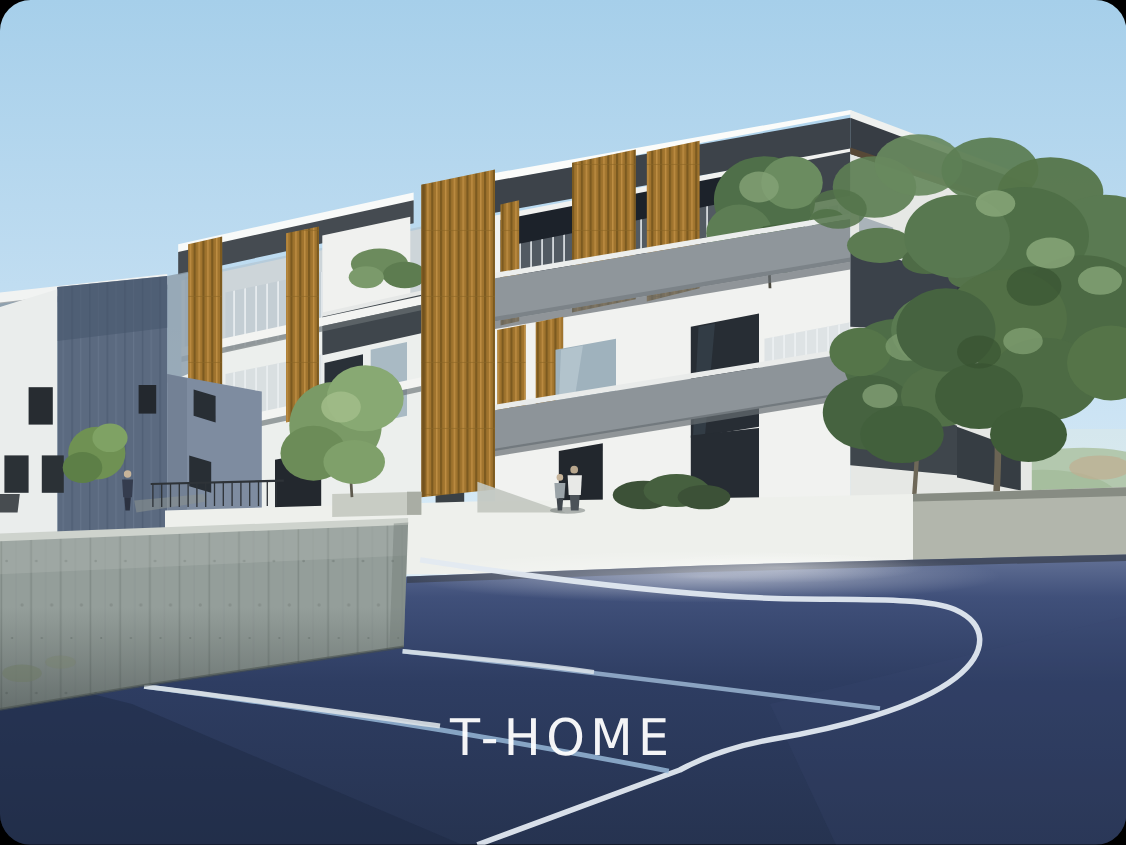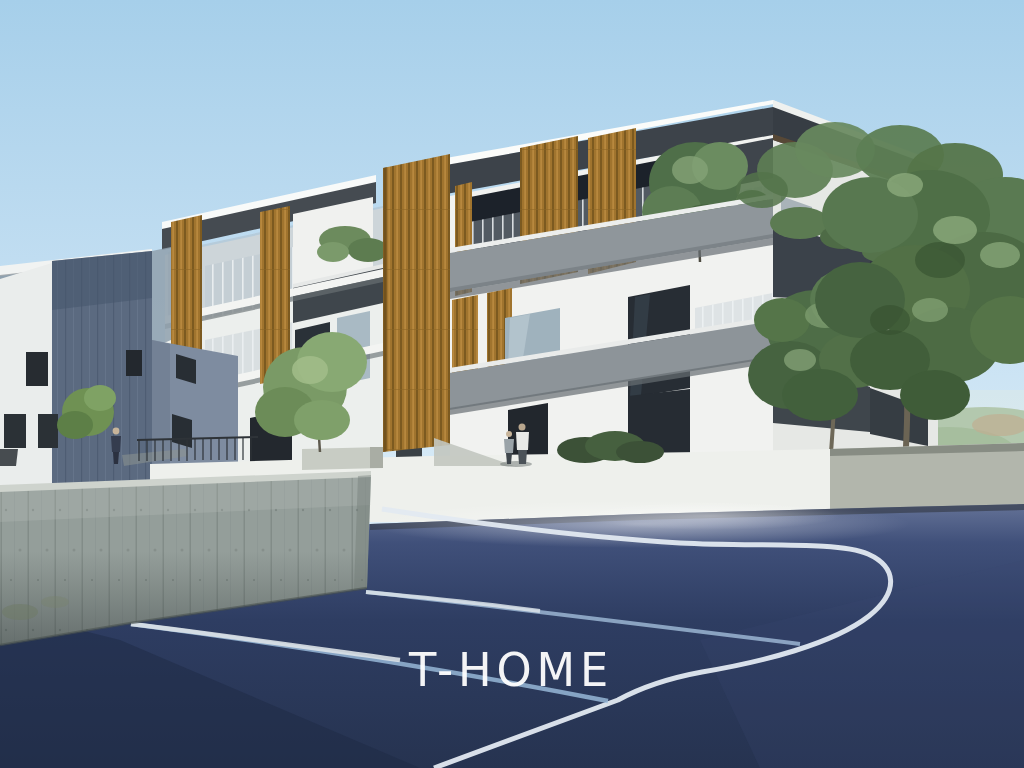--- a/index.html
+++ b/index.html
@@ -1,17 +1,17 @@
 <!DOCTYPE html>
 <html><head>
 <meta charset="utf-8">
 <style>
   html,body{margin:0;padding:0;background:#000;}
   #stage{position:relative;width:1024px;height:768px;overflow:hidden;
-         font-family:"DejaVu Sans", sans-serif;}
+         font-family:"DejaVu Sans", sans-serif;border-radius:28px;}
   svg{display:block;}
   .logo-text{font-family:"DejaVu Sans", sans-serif;font-weight:400;
              letter-spacing:5px;fill:#ffffff;opacity:.95;}
 </style>
 </head>
 <body>
 
 <div id="stage">
 <svg width="1024" height="768" viewBox="0 0 1024 768">
   <defs>

